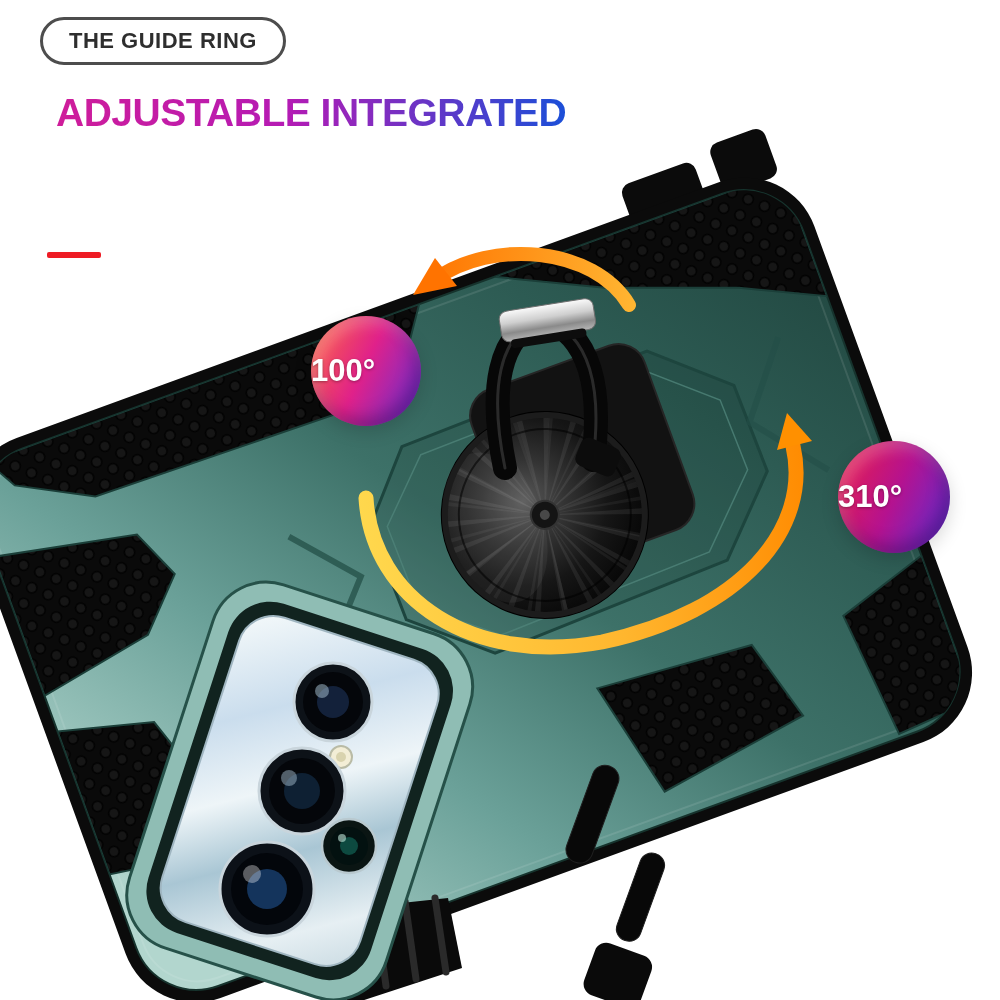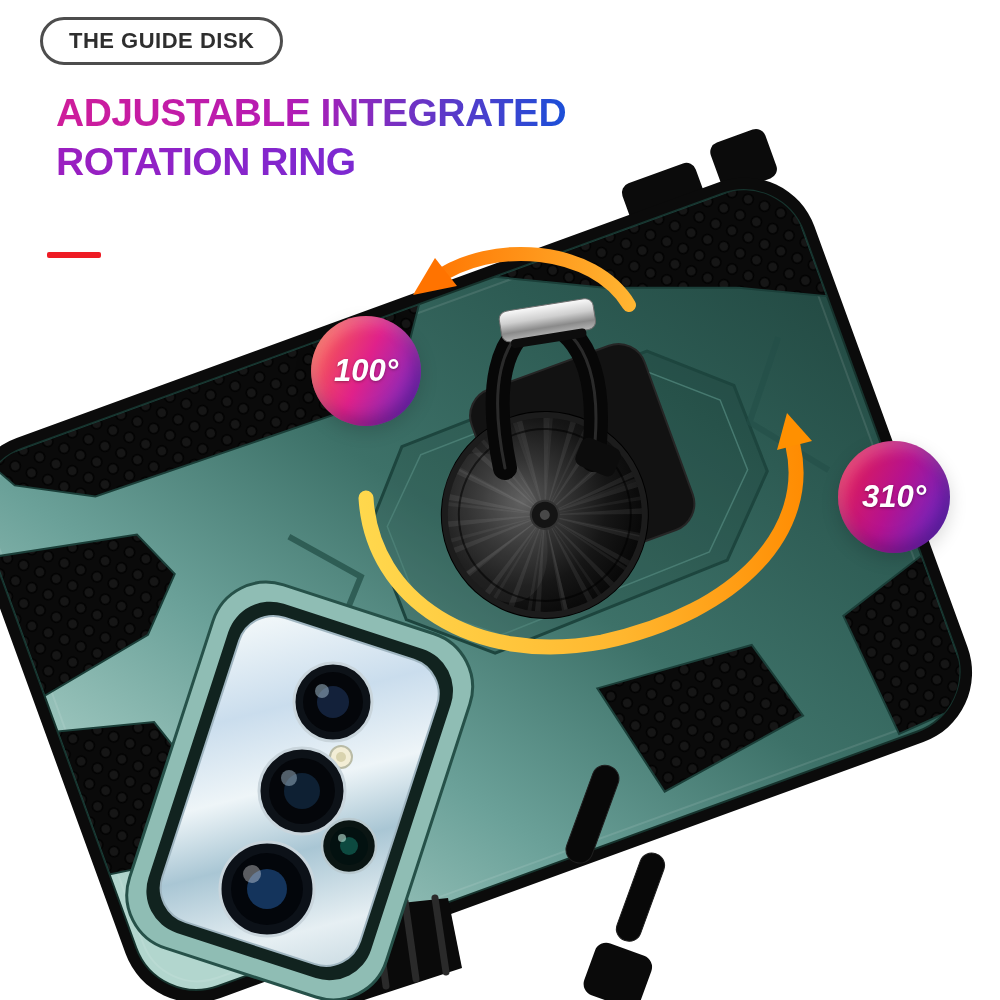--- a/index.html
+++ b/index.html
@@ -26,27 +26,26 @@
   .hl1{background-image:linear-gradient(90deg,#cf1d9a 0%,#b51bb4 45%,#1b4fd8 100%);}
   .hl2{background-image:linear-gradient(90deg,#e8243f 0%,#c8179f 45%,#8e22d0 100%);}
   .hl3{background-image:linear-gradient(90deg,#9b1ec0 0%,#7b29d2 60%,#6430d8 100%);}
   .dash{
     position:absolute;left:47px;top:252px;width:54px;height:6px;
     background:#ee1c25;border-radius:2px;
   }
   .scene{position:absolute;left:0;top:0;}
   .badge{
     position:absolute;border-radius:50%;
-    display:flex;align-items:center;justify-content:center;
+    display:flex;align-items:center;
     color:#ffffff;font-weight:bold;font-size:31px;
     text-shadow:0 1px 3px rgba(0,0,0,.35);
     box-shadow:inset -6px -8px 16px rgba(40,0,60,.35),
                inset 6px 8px 14px rgba(255,255,255,.22),
                0 6px 18px rgba(0,0,0,.15);
-    font-style:italic;
   }
   .badge-100{left:311px;top:316px;width:110px;height:110px;
     background:linear-gradient(115deg,#ff6a3d 0%,#e0218a 48%,#5f2fd8 100%);}
   .badge-360{left:838px;top:441px;width:112px;height:112px;
     background:linear-gradient(115deg,#ee1f45 0%,#b5128f 50%,#5630d8 100%);}
 </style>
 </head>
 <body>
 
 <div class="stage">
@@ -208,26 +207,25 @@
       <path d="M505,468 C489,390 498,334 542,318 C592,333 602,392 593,460" fill="none" stroke="rgba(110,110,110,0.35)" stroke-width="3" stroke-linecap="round"></path>
       <g transform="rotate(-9 546 321)">
         <rect x="500" y="305" width="95" height="31" rx="8" fill="url(#metalGrad)" stroke="#6f6f6f"></rect>
         <rect x="508" y="334" width="76" height="9" rx="4" fill="#0d0d0d"></rect>
       </g>
       <rect x="577" y="442" width="42" height="30" rx="8" fill="#0c0c0c" transform="rotate(22 598 457)"></rect>
     </g>
   </svg>
 
   <div class="tag">
-    <span>THE GUIDE DISK</span>
+    <span>THE GUIDE RING</span>
   </div>
 
   <h1 class="headline">
     <span class="hl hl1">ADJUSTABLE INTEGRATED</span>
-    <span class="hl hl3">ROTATION RING</span>
   </h1>
 
   <div class="dash"></div>
 
   <div class="badge badge-100">
     <span>100°</span>
   </div>
   <div class="badge badge-360">
     <span>310°</span>
   </div>

